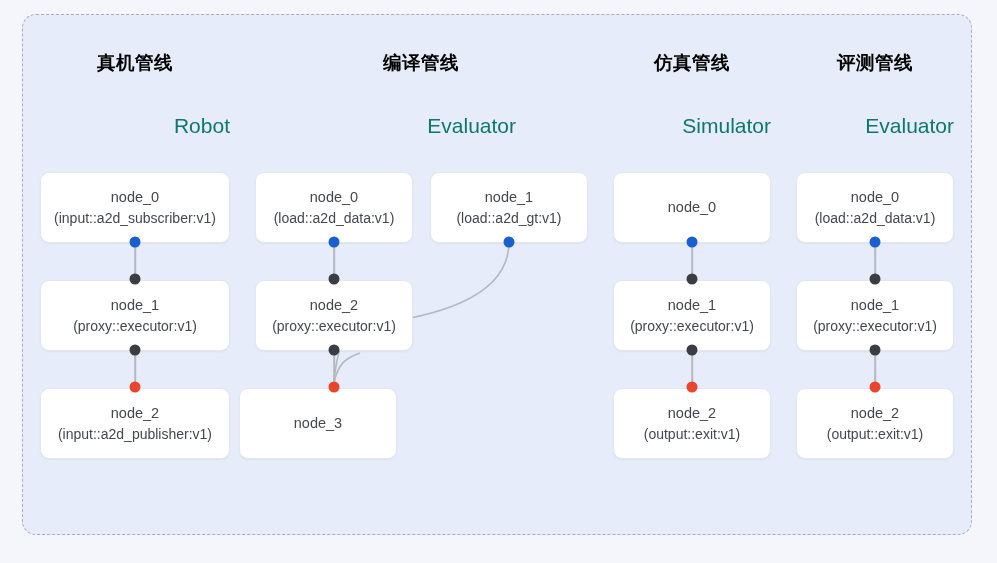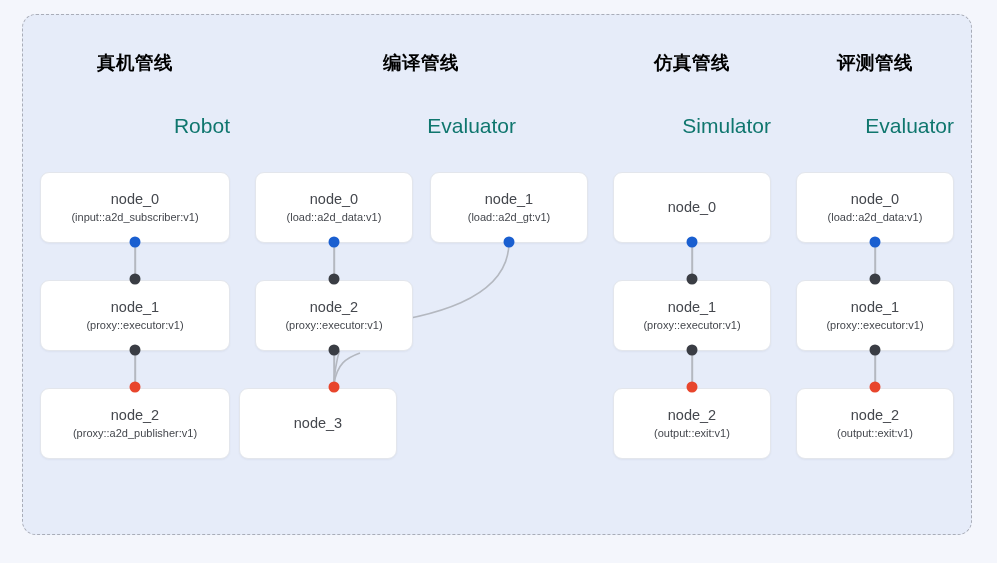--- a/index.html
+++ b/index.html
@@ -82,21 +82,21 @@
     justify-content: center;
     z-index: 4;
   }
   .node-name {
     font-size: 14.5px;
     color: #44474d;
     line-height: 1.45;
     white-space: nowrap;
   }
   .node-type {
-    font-size: 11px;
+    font-size: 14px;
     color: #44474d;
     line-height: 1.45;
     white-space: nowrap;
   }
 
   
   .port {
     position: absolute;
     width: 11px;
     height: 11px;
@@ -165,21 +165,21 @@
     <div class="node-card" style="left:40px; top:172px; width:190px; height:71px;">
       <div class="node-name">node_0</div>
       <div class="node-type">(input::a2d_subscriber:v1)</div>
     </div>
     <div class="node-card" style="left:40px; top:280px; width:190px; height:71px;">
       <div class="node-name">node_1</div>
       <div class="node-type">(proxy::executor:v1)</div>
     </div>
     <div class="node-card" style="left:40px; top:388px; width:190px; height:71px;">
       <div class="node-name">node_2</div>
-      <div class="node-type">(proxy::a2d_publisher:v1)</div>
+      <div class="node-type">(input::a2d_publisher:v1)</div>
     </div>
 
     <div class="link" style="left:135px; top:242px; height:40px;"></div>
     <div class="link" style="left:135px; top:350px; height:40px;"></div>
 
     <div class="port port-blue" style="left:135px; top:242px;"></div>
     <div class="port port-dark" style="left:135px; top:279px;"></div>
     <div class="port port-dark" style="left:135px; top:350px;"></div>
     <div class="port port-red" style="left:135px; top:387px;"></div>
 

